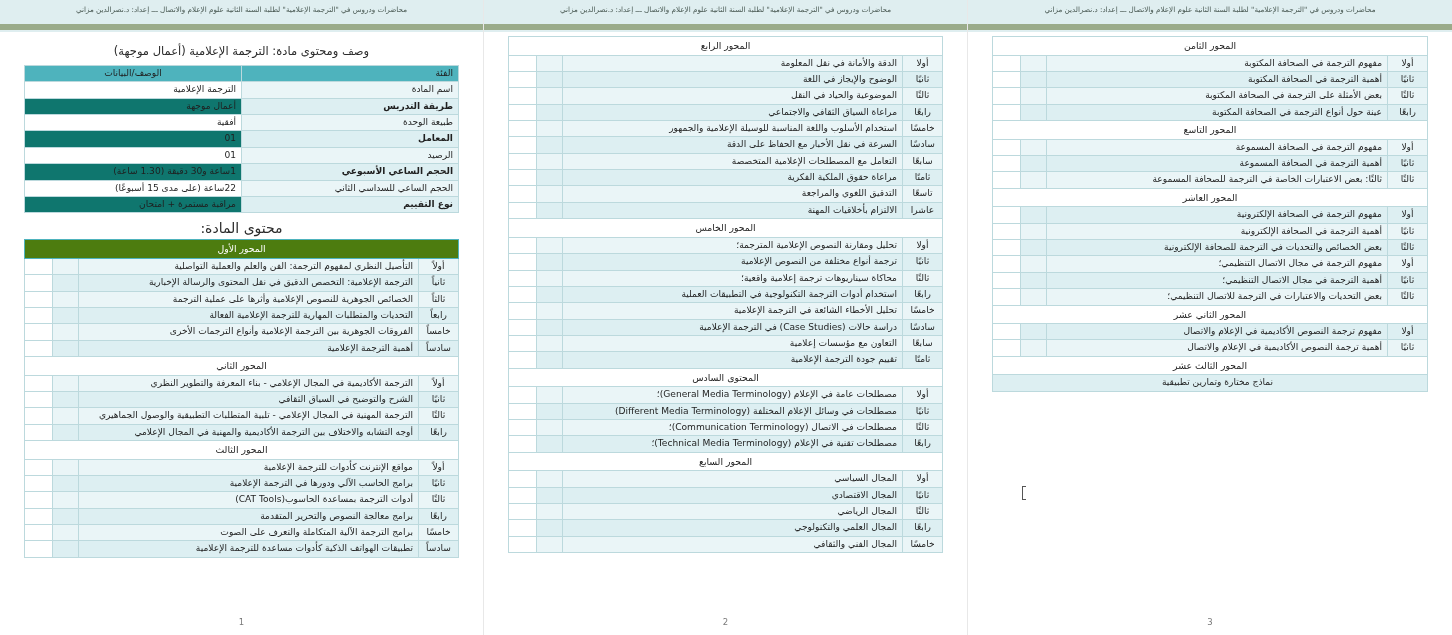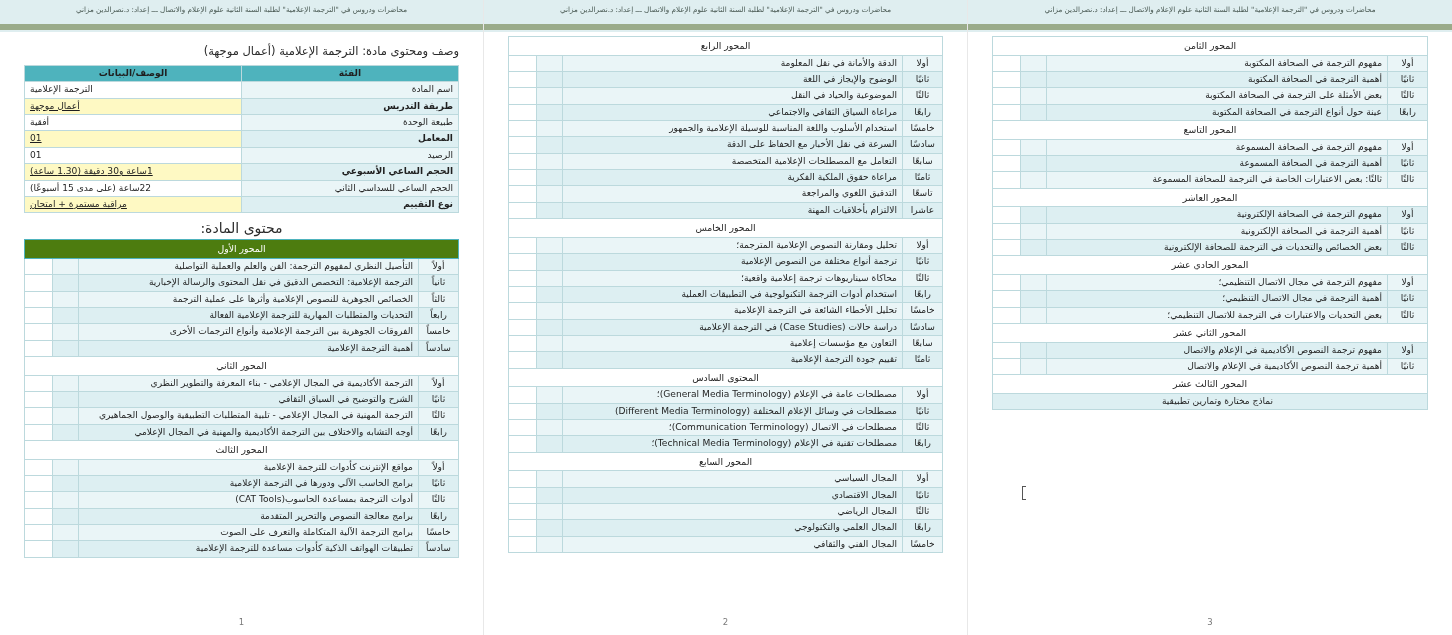--- a/index.html
+++ b/index.html
@@ -71,20 +71,21 @@
   .page-body {
     position: absolute;
     top: 36px;
     left: 24px;
     right: 24px;
     bottom: 34px;
     direction: rtl;
   }
 
   .doc-title {
+    text-align: center;
     font-size: 11.5px;
     color: #2b2b2b;
     margin: 8px 0 7px 0;
     direction: rtl;
   }
   .sub-title {
     text-align: center;
     font-size: 14px;
     color: #2b2b2b;
     margin: 7px 0 3px 0;
@@ -106,39 +107,39 @@
     vertical-align: middle;
     text-align: right;
     box-sizing: border-box;
   }
 
   
   .info-table { width: 320px; margin: 0 auto; }
   .info-table th {
     background: #4eb3bd;
     color: #ffffff;
-    font-weight: bold;
+    font-weight: normal;
     text-align: center;
     font-size: 9.4px;
     padding: 4px 5px;
     border: 1px solid #4eb3bd;
   }
-  .info-table th.cat { text-align: center; }
+  .info-table th.cat { text-align: right; }
   .info-table th.val { text-align: center; }
   .info-table td.cat {
     background: #eaf5f7;
     width: 140px;
     text-align: right;
   }
   .info-table td.val {
     background: #ffffff;
-    text-align: left;
+    text-align: right;
   }
   .info-table tr.alt td.cat { background: #ddeff2; font-weight: bold; }
-  .info-table tr.alt td.val { background: #fef9c3; text-decoration: underline; }
+  .info-table tr.alt td.val { background: #0f766e; }
 
   
   .content-table col.c-pad1 { width: 28px; }
   .content-table col.c-pad2 { width: 26px; }
   .content-table col.c-text { width: auto; }
   .content-table col.c-ord  { width: 40px; }
 
   .content-table td.pad {
     background: #eaf5f7;
   }
@@ -280,23 +281,20 @@
               <td class="txt">أهمية الترجمة في الصحافة الإلكترونية</td>
               <td class="pad"></td>
               <td class="pad-white"></td>
             </tr>
             <tr class="alt">
               <td class="ord">ثالثًا</td>
               <td class="txt">بعض الخصائص والتحديات في الترجمة للصحافة الإلكترونية</td>
               <td class="pad"></td>
               <td class="pad-white"></td>
             </tr>
-            <tr class="axis plain">
-              <td colspan="4">المحور الحادي عشر</td>
-            </tr>
             <tr>
               <td class="ord">أولا</td>
               <td class="txt">مفهوم الترجمة في مجال الاتصال التنظيمي؛</td>
               <td class="pad"></td>
               <td class="pad-white"></td>
             </tr>
             <tr class="alt">
               <td class="ord">ثانيًا</td>
               <td class="txt">أهمية الترجمة في مجال الاتصال التنظيمي؛</td>
               <td class="pad"></td>

